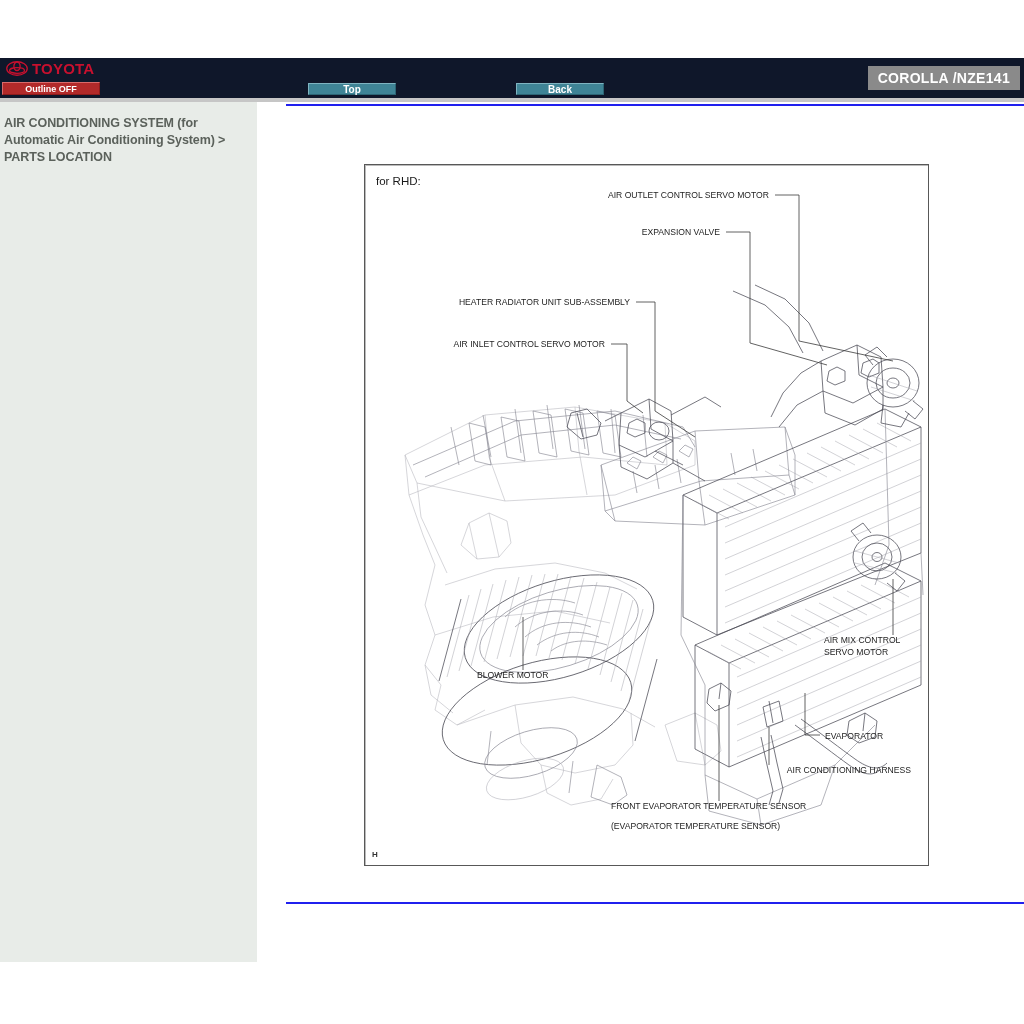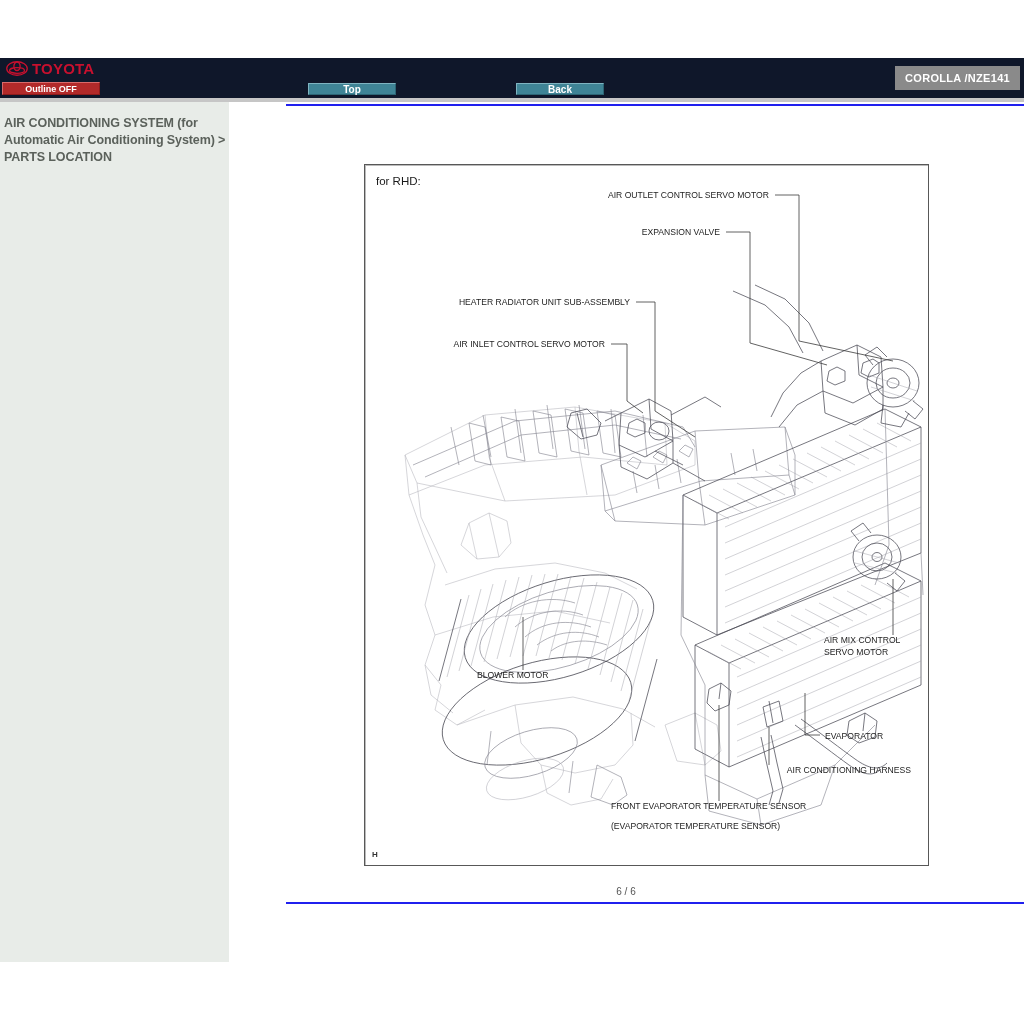--- a/index.html
+++ b/index.html
@@ -47,32 +47,32 @@
     color:#ffffff;font-size:10px;font-weight:bold;
     display:flex;align-items:center;justify-content:center;
     box-sizing:border-box;cursor:pointer;
   }
   #btn-top{left:308px;width:88px;}
   #btn-back{left:472px;width:88px;margin-left:44px;}
   #btn-new{left:636px;width:88px;margin-top:48px;}
   #vehicle-badge{
     position:absolute;right:4px;top:66px;height:15px;
     background:#8a8a8a;color:#ffffff;
-    font-size:11px;font-weight:bold;letter-spacing:0.3px;
+    font-size:14px;font-weight:bold;letter-spacing:0.3px;
     display:flex;align-items:center;justify-content:center;
     padding:12px 10px;box-sizing:border-box;
   }
   #header-rule{
     position:absolute;left:0;top:98px;width:1024px;height:4px;
     background:#c6c6c6;
   }
 
   
   #sidebar{
-    position:absolute;left:0;top:102px;width:229px;height:860px;
+    position:absolute;left:0;top:102px;width:257px;height:860px;
     background:#e8ece8;
   }
   #breadcrumb{
     position:absolute;left:4px;top:13px;width:250px;
     font-size:12.5px;font-weight:bold;color:#5b615b;
     line-height:17px;letter-spacing:-0.1px;
   }
 
   
   #content{
@@ -422,15 +422,14 @@
         <path class="leader" d="M404 600 L404 562"></path>
 
         <text class="calloutText" x="246" y="644">FRONT EVAPORATOR TEMPERATURE SENSOR</text>
         <text class="calloutText" x="246" y="664">(EVAPORATOR TEMPERATURE SENSOR)</text>
         <path class="leader" d="M354 636 L354 540"></path>
 
       </g>
     </svg>
   </div>
 
-  <div id="page-indicator">6 / 6</div>
   <div id="content-rule-bottom"></div>
 </div>
 
 </body></html>

